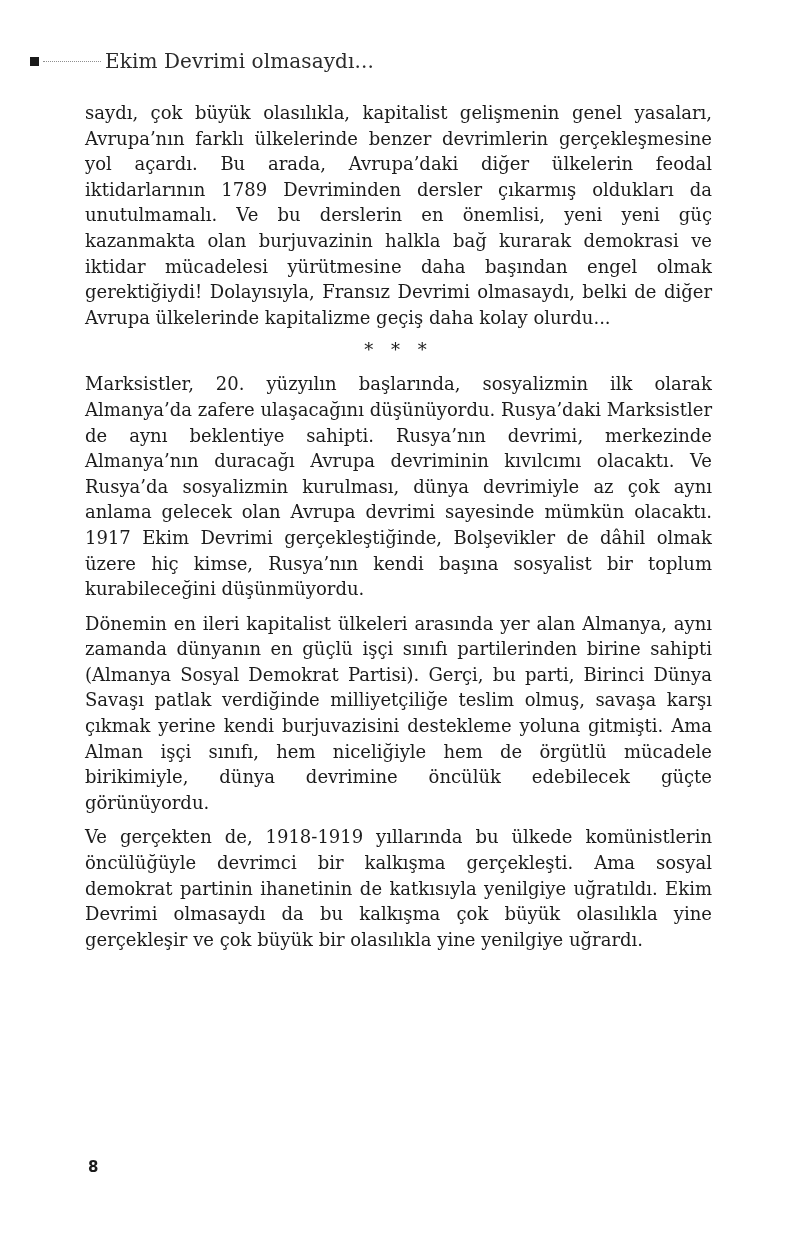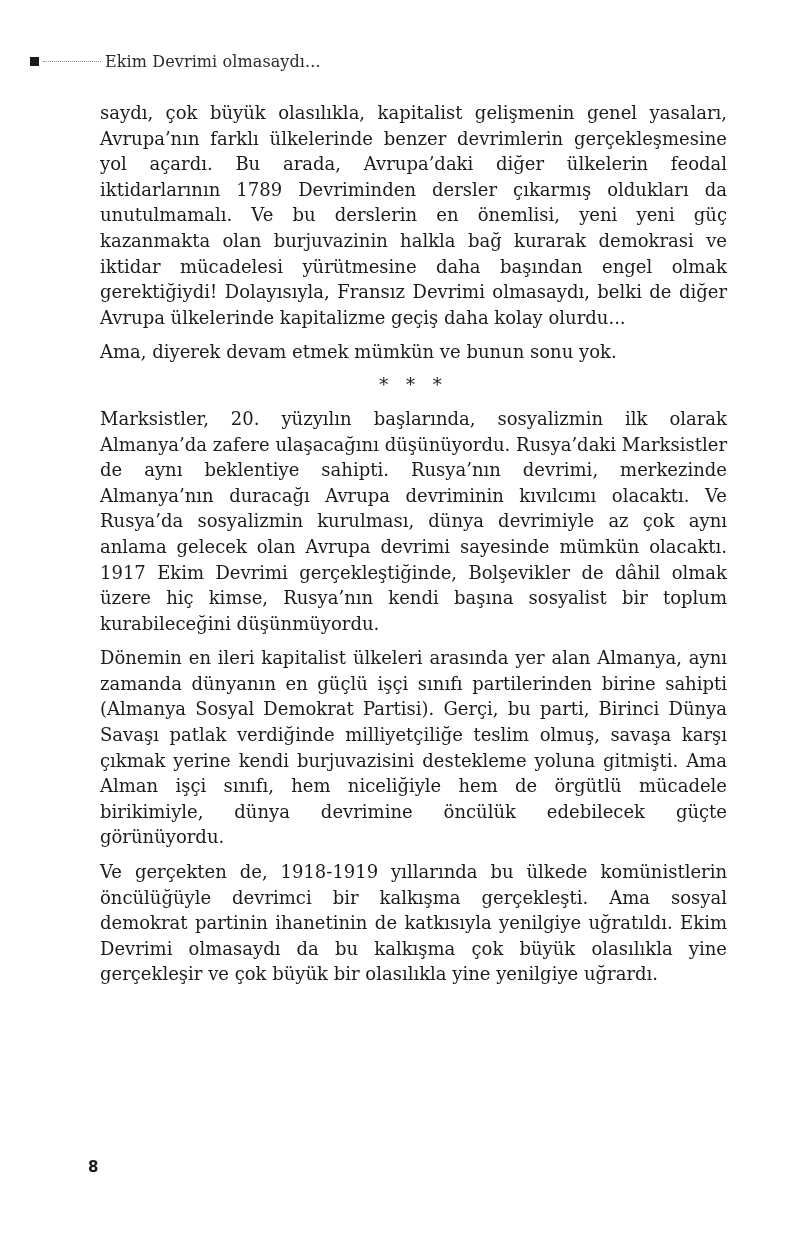--- a/index.html
+++ b/index.html
@@ -30,29 +30,29 @@
     flex: 0 0 auto;
   }
   .dotted-leader {
     width: 58px;
     height: 0;
     border-bottom: 1px dotted #8f8f8f;
     margin: 0 4px 0 4px;
     flex: 0 0 auto;
   }
   .header-title {
-    font-size: 16px;
+    font-size: 20px;
     color: #2b2b2b;
     white-space: nowrap;
     letter-spacing: 0.1px;
   }
   .page-body {
     position: absolute;
     top: 100px;
-    left: 100px;
+    left: 85px;
     width: 627px;
   }
   .para {
     font-size: 18px;
     line-height: 25.6px;
     text-align: justify;
     margin: 0 0 9px 0;
     color: #1c1c1c;
   }
   .separator {
@@ -76,20 +76,19 @@
 <body>
 
 <div class="running-header">
   <span class="marker-square"></span>
   <span class="dotted-leader"></span>
   <span class="header-title">Ekim Devrimi olmasaydı...</span>
 </div>
 
 <div class="page-body">
     <div class="para">saydı, çok büyük olasılıkla, kapitalist gelişmenin genel yasaları, Avrupa’nın farklı ülkelerinde benzer devrimlerin gerçekleşmesine yol açardı. Bu arada, Avrupa’daki diğer ülkelerin feodal iktidarlarının 1789 Devriminden dersler çıkarmış oldukları da unutulmamalı. Ve bu derslerin en önemlisi, yeni yeni güç kazanmakta olan burjuvazinin halkla bağ kurarak demokrasi ve iktidar mücadelesi yürütmesine daha başından engel olmak gerektiğiydi! Dolayısıyla, Fransız Devrimi olmasaydı, belki de diğer Avrupa ülkelerinde kapitalizme geçiş daha kolay olurdu...</div>
-    <div class="para">Ama, diyerek devam etmek mümkün ve bunun sonu yok.</div>
     <div class="separator">* * *</div>
     <div class="para">Marksistler, 20. yüzyılın başlarında, sosyalizmin ilk olarak Almanya’da zafere ulaşacağını düşünüyordu. Rusya’daki Marksistler de aynı beklentiye sahipti. Rusya’nın devrimi, merkezinde Almanya’nın duracağı Avrupa devriminin kıvılcımı olacaktı. Ve Rusya’da sosyalizmin kurulması, dünya devrimiyle az çok aynı anlama gelecek olan Avrupa devrimi sayesinde mümkün olacaktı. 1917 Ekim Devrimi gerçekleştiğinde, Bolşevikler de dâhil olmak üzere hiç kimse, Rusya’nın kendi başına sosyalist bir toplum kurabileceğini düşünmüyordu.</div>
     <div class="para">Dönemin en ileri kapitalist ülkeleri arasında yer alan Almanya, aynı zamanda dünyanın en güçlü işçi sınıfı partilerinden birine sahipti (Almanya Sosyal Demokrat Partisi). Gerçi, bu parti, Birinci Dünya Savaşı patlak verdiğinde milliyetçiliğe teslim olmuş, savaşa karşı çıkmak yerine kendi burjuvazisini destekleme yoluna gitmişti. Ama Alman işçi sınıfı, hem niceliğiyle hem de örgütlü mücadele birikimiyle, dünya devrimine öncülük edebilecek güçte görünüyordu.</div>
     <div class="para">Ve gerçekten de, 1918-1919 yıllarında bu ülkede komünistlerin öncülüğüyle devrimci bir kalkışma gerçekleşti. Ama sosyal demokrat partinin ihanetinin de katkısıyla yenilgiye uğratıldı. Ekim Devrimi olmasaydı da bu kalkışma çok büyük olasılıkla yine gerçekleşir ve çok büyük bir olasılıkla yine yenilgiye uğrardı.</div>
   </div>
 
 <div class="page-number">8</div>
 
 </body></html>

